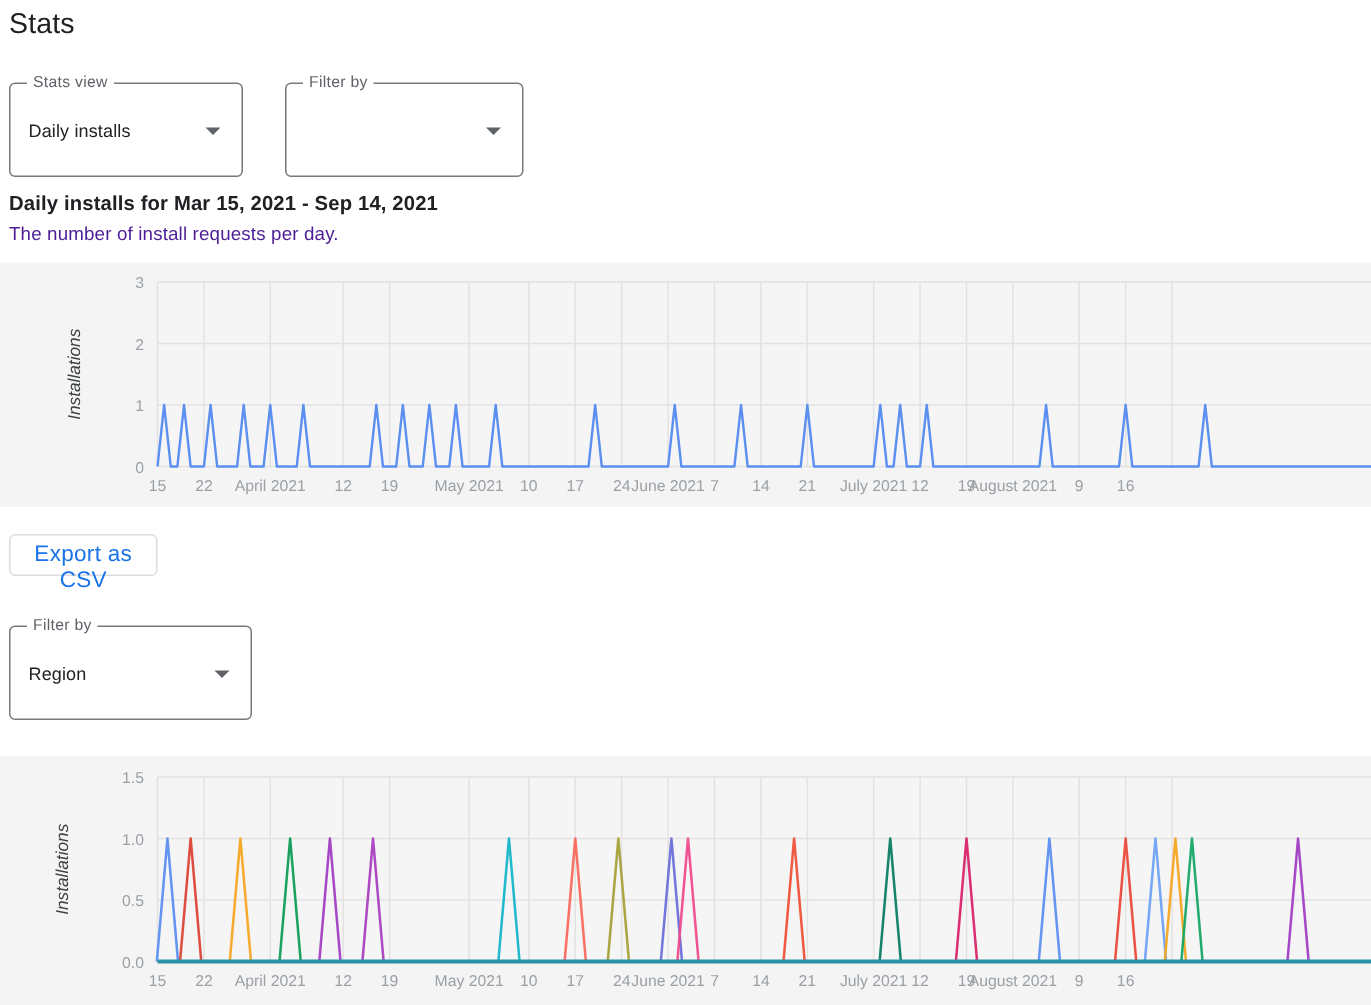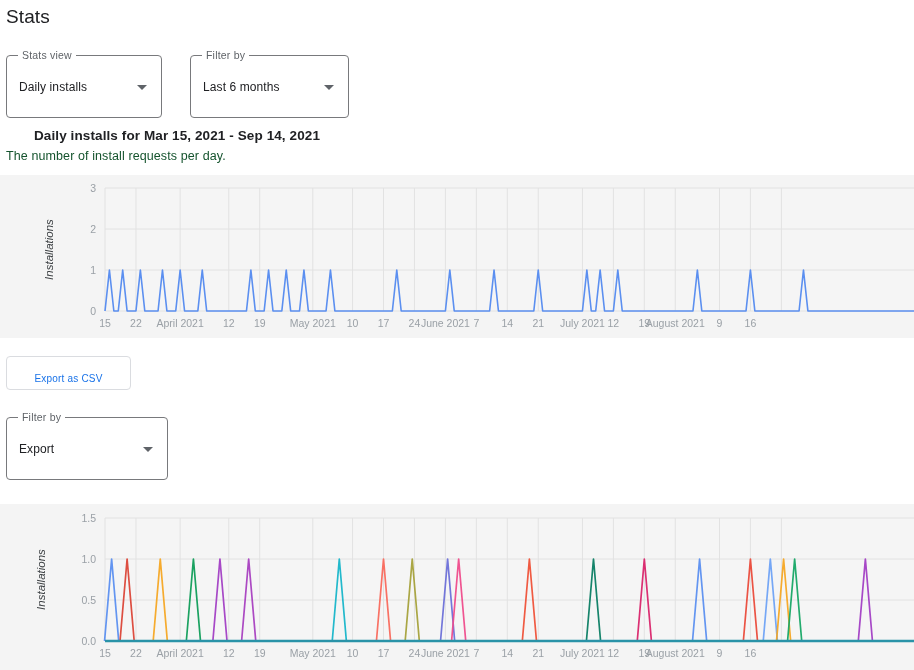--- a/index.html
+++ b/index.html
@@ -74,43 +74,43 @@
     position: absolute;
     font-size: 13.5px;
     font-weight: 700;
     color: #202124;
     letter-spacing: .1px;
   }
   .section-desc {
     position: absolute;
     font-size: 12.5px;
     font-weight: 400;
-    color: #14532d;
-    letter-spacing: .1px;
-  }
-  #heading-daily { left: 6px; top: 128px; margin-left: 28px; }
+    color: #4c1d95;
+    letter-spacing: .1px;
+  }
+  #heading-daily { left: 6px; top: 128px; }
   #desc-daily    { left: 6px; top: 149px; }
   #desc-region   { left: 6px; top: 476px; }
 
   
   .export-btn {
     position: absolute;
     left: 6px; top: 356px;
-    width: 125px; height: 28px;
+    width: 99px; height: 28px;
     box-sizing: border-box;
     border: 1px solid #dadce0;
     border-radius: 4px;
     background: #fff;
     color: #1a73e8;
-    font-size: 10px;
+    font-size: 15px;
     font-family: "Liberation Sans", sans-serif;
     font-weight: 400;
     letter-spacing: .2px;
     cursor: pointer;
-    padding: 16px;
+    padding: 4px;
   }
 
   
   .chart-shell {
     position: absolute;
     left: 0;
     width: 914px;
     background: #f4f4f4;
   }
   #chart1-shell { top: 175px; height: 163px; }
@@ -137,21 +137,20 @@
   <div class="page-title">Stats</div>
 
   <div class="mselect" id="sel-statsview">
     <span class="notch">Stats view</span>
     <span class="value">Daily installs</span>
     <span class="arrow"></span>
   </div>
 
   <div class="mselect" id="sel-period">
     <span class="notch">Filter by</span>
-    <span class="value">Last 6 months</span>
     <span class="arrow"></span>
   </div>
 
   <div class="section-heading" id="heading-daily">Daily installs for Mar 15, 2021 - Sep 14, 2021</div>
   <div class="section-desc" id="desc-daily">The number of install requests per day.</div>
 
   <div class="chart-shell" id="chart1-shell">
     <svg class="chart-svg" id="chart1-svg" width="914" height="163">
         <rect x="105" y="13" width="809" height="123" fill="#f5f5f5"></rect>
         <line x1="105" y1="136" x2="914" y2="136" stroke="#e2e2e2" stroke-width="1"></line>
@@ -203,21 +202,21 @@
         <text x="750.431693989071" y="152" text-anchor="middle" class="axis-text">16</text>
         <text x="53" y="74.5" text-anchor="middle" class="axis-title" transform="rotate(-90 53 74.5)">Installations</text>
         <path d="M105.00 136.00 L105.00 136.00 L109.42 95.00 L113.84 136.00 L118.26 136.00 L122.68 95.00 L127.10 136.00 L135.95 136.00 L140.37 95.00 L144.79 136.00 L158.05 136.00 L162.47 95.00 L166.89 136.00 L175.73 136.00 L180.15 95.00 L184.57 136.00 L197.84 136.00 L202.26 95.00 L206.68 136.00 L246.46 136.00 L250.89 95.00 L255.31 136.00 L264.15 136.00 L268.57 95.00 L272.99 136.00 L281.83 136.00 L286.25 95.00 L290.67 136.00 L299.51 136.00 L303.93 95.00 L308.36 136.00 L326.04 136.00 L330.46 95.00 L334.88 136.00 L392.35 136.00 L396.77 95.00 L401.19 136.00 L445.40 136.00 L449.82 95.00 L454.24 136.00 L489.61 136.00 L494.03 95.00 L498.45 136.00 L533.81 136.00 L538.23 95.00 L542.66 136.00 L582.44 136.00 L586.86 95.00 L591.28 136.00 L595.70 136.00 L600.13 95.00 L604.55 136.00 L613.39 136.00 L617.81 95.00 L622.23 136.00 L692.96 136.00 L697.38 95.00 L701.80 136.00 L746.01 136.00 L750.43 95.00 L754.85 136.00 L799.06 136.00 L803.48 95.00 L807.90 136.00 L914.00 136.00" fill="none" stroke="#5b8ff0" stroke-width="1.6" stroke-linejoin="round"></path>
       </svg>
   </div>
 
   <button class="export-btn">Export as CSV</button>
 
   <div class="mselect" id="sel-region">
     <span class="notch">Filter by</span>
-    <span class="value">Export</span>
+    <span class="value">Region</span>
     <span class="arrow"></span>
   </div>
 
 
   <div class="chart-shell" id="chart2-shell">
     <svg class="chart-svg" id="chart2-svg" width="914" height="166">
         <rect x="105" y="14" width="809" height="123" fill="#f5f5f5"></rect>
         <line x1="105" y1="137" x2="914" y2="137" stroke="#e2e2e2" stroke-width="1"></line>
         <line x1="105" y1="96" x2="914" y2="96" stroke="#e2e2e2" stroke-width="1"></line>
         <line x1="105" y1="55" x2="914" y2="55" stroke="#e2e2e2" stroke-width="1"></line>

